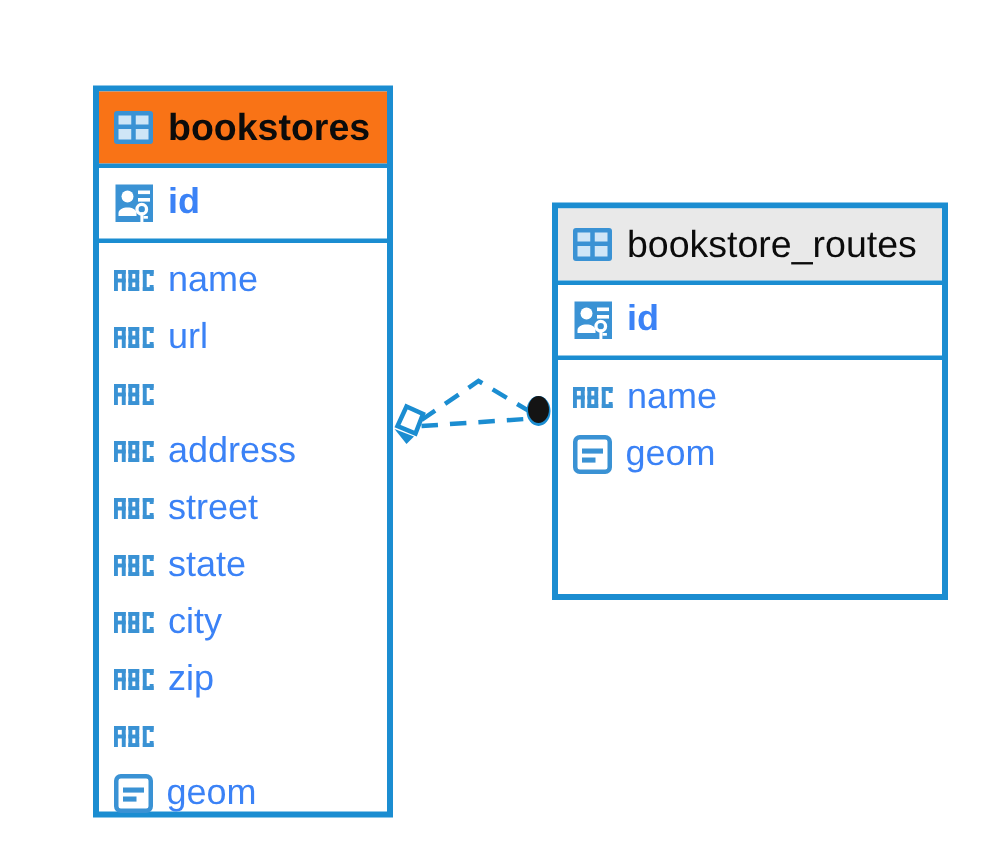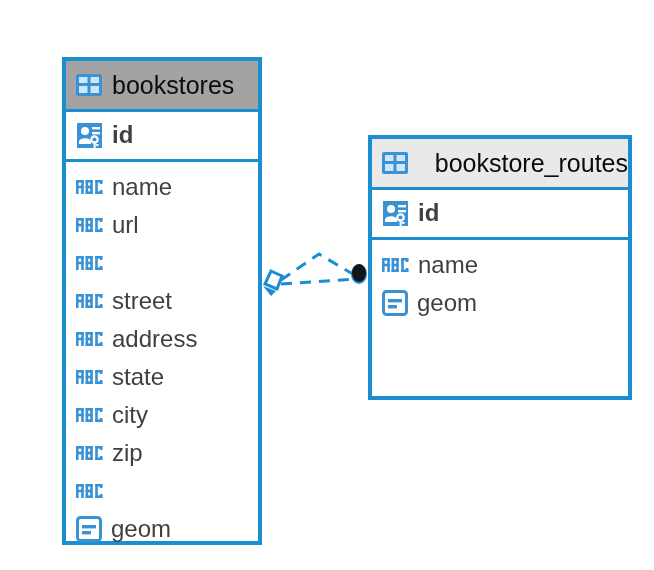--- a/index.html
+++ b/index.html
@@ -42,22 +42,22 @@
   }
 
   .entity-header {
     box-sizing: border-box;
     height: 48px;
     display: flex;
     align-items: center;
     padding-left: 10px;
     gap: 10px;
   }
-  .entity-header.accent  { background: #a3a3a3; }
-  .entity-header.neutral { background: #e9e9e9; justify-content: space-between; }
+  .entity-header.accent  { background: #f97316; font-weight: bold; }
+  .entity-header.neutral { background: #e9e9e9; }
 
   .entity-title {
     font-size: 25px;
     color: #0b0b0b;
     line-height: 1;
     white-space: nowrap;
   }
 
   .pk-section {
     box-sizing: border-box;
@@ -70,21 +70,21 @@
   }
 
   .field-row {
     display: flex;
     align-items: center;
     gap: 9px;
     height: 38px;
   }
   .field-name {
     font-size: 24px;
-    color: #404040;
+    color: #3b82f6;
     line-height: 1;
     white-space: nowrap;
   }
   .field-name.pk {
     font-weight: bold;
   }
 
   
   .icon {
     flex: 0 0 auto;
@@ -240,44 +240,44 @@
               <rect x="9.6" y="14.4" width="7.2" height="2.6"></rect>
             <rect x="14.2" y="3" width="2.6" height="6"></rect>
               <rect x="14.2" y="10.5" width="2.6" height="6.5"></rect>
             <rect x="19.2" y="3" width="2.6" height="14"></rect>
               <rect x="19.2" y="3" width="7.2" height="2.6"></rect>
             <rect x="19.2" y="14.4" width="7.2" height="2.6"></rect>
             <rect x="23.8" y="3" width="2.6" height="4"></rect>
               <rect x="23.8" y="13" width="2.6" height="4"></rect>
           </g>
         </svg>
+        <span class="field-name">address</span>
+      </div>
+
+      <div class="field-row">
+        <svg class="icon icon-abc" viewBox="0 0 27 20" xmlns="http://www.w3.org/2000/svg">
+          <g fill="#3a92d4">
+            <rect x="0" y="3" width="2.6" height="14"></rect>
+              <rect x="5.2" y="3" width="2.6" height="14"></rect>
+            <rect x="0" y="3" width="7.8" height="2.6"></rect>
+              <rect x="0" y="8.7" width="7.8" height="2.6"></rect>
+            <rect x="9.6" y="3" width="2.6" height="14"></rect>
+              <rect x="9.6" y="3" width="7.2" height="2.6"></rect>
+            <rect x="9.6" y="8.7" width="7.2" height="2.6"></rect>
+              <rect x="9.6" y="14.4" width="7.2" height="2.6"></rect>
+            <rect x="14.2" y="3" width="2.6" height="6"></rect>
+              <rect x="14.2" y="10.5" width="2.6" height="6.5"></rect>
+            <rect x="19.2" y="3" width="2.6" height="14"></rect>
+              <rect x="19.2" y="3" width="7.2" height="2.6"></rect>
+            <rect x="19.2" y="14.4" width="7.2" height="2.6"></rect>
+            <rect x="23.8" y="3" width="2.6" height="4"></rect>
+              <rect x="23.8" y="13" width="2.6" height="4"></rect>
+          </g>
+        </svg>
         <span class="field-name">street</span>
-      </div>
-
-      <div class="field-row">
-        <svg class="icon icon-abc" viewBox="0 0 27 20" xmlns="http://www.w3.org/2000/svg">
-          <g fill="#3a92d4">
-            <rect x="0" y="3" width="2.6" height="14"></rect>
-              <rect x="5.2" y="3" width="2.6" height="14"></rect>
-            <rect x="0" y="3" width="7.8" height="2.6"></rect>
-              <rect x="0" y="8.7" width="7.8" height="2.6"></rect>
-            <rect x="9.6" y="3" width="2.6" height="14"></rect>
-              <rect x="9.6" y="3" width="7.2" height="2.6"></rect>
-            <rect x="9.6" y="8.7" width="7.2" height="2.6"></rect>
-              <rect x="9.6" y="14.4" width="7.2" height="2.6"></rect>
-            <rect x="14.2" y="3" width="2.6" height="6"></rect>
-              <rect x="14.2" y="10.5" width="2.6" height="6.5"></rect>
-            <rect x="19.2" y="3" width="2.6" height="14"></rect>
-              <rect x="19.2" y="3" width="7.2" height="2.6"></rect>
-            <rect x="19.2" y="14.4" width="7.2" height="2.6"></rect>
-            <rect x="23.8" y="3" width="2.6" height="4"></rect>
-              <rect x="23.8" y="13" width="2.6" height="4"></rect>
-          </g>
-        </svg>
-        <span class="field-name">address</span>
       </div>
 
       <div class="field-row">
         <svg class="icon icon-abc" viewBox="0 0 27 20" xmlns="http://www.w3.org/2000/svg">
           <g fill="#3a92d4">
             <rect x="0" y="3" width="2.6" height="14"></rect>
               <rect x="5.2" y="3" width="2.6" height="14"></rect>
             <rect x="0" y="3" width="7.8" height="2.6"></rect>
               <rect x="0" y="8.7" width="7.8" height="2.6"></rect>
             <rect x="9.6" y="3" width="2.6" height="14"></rect>

